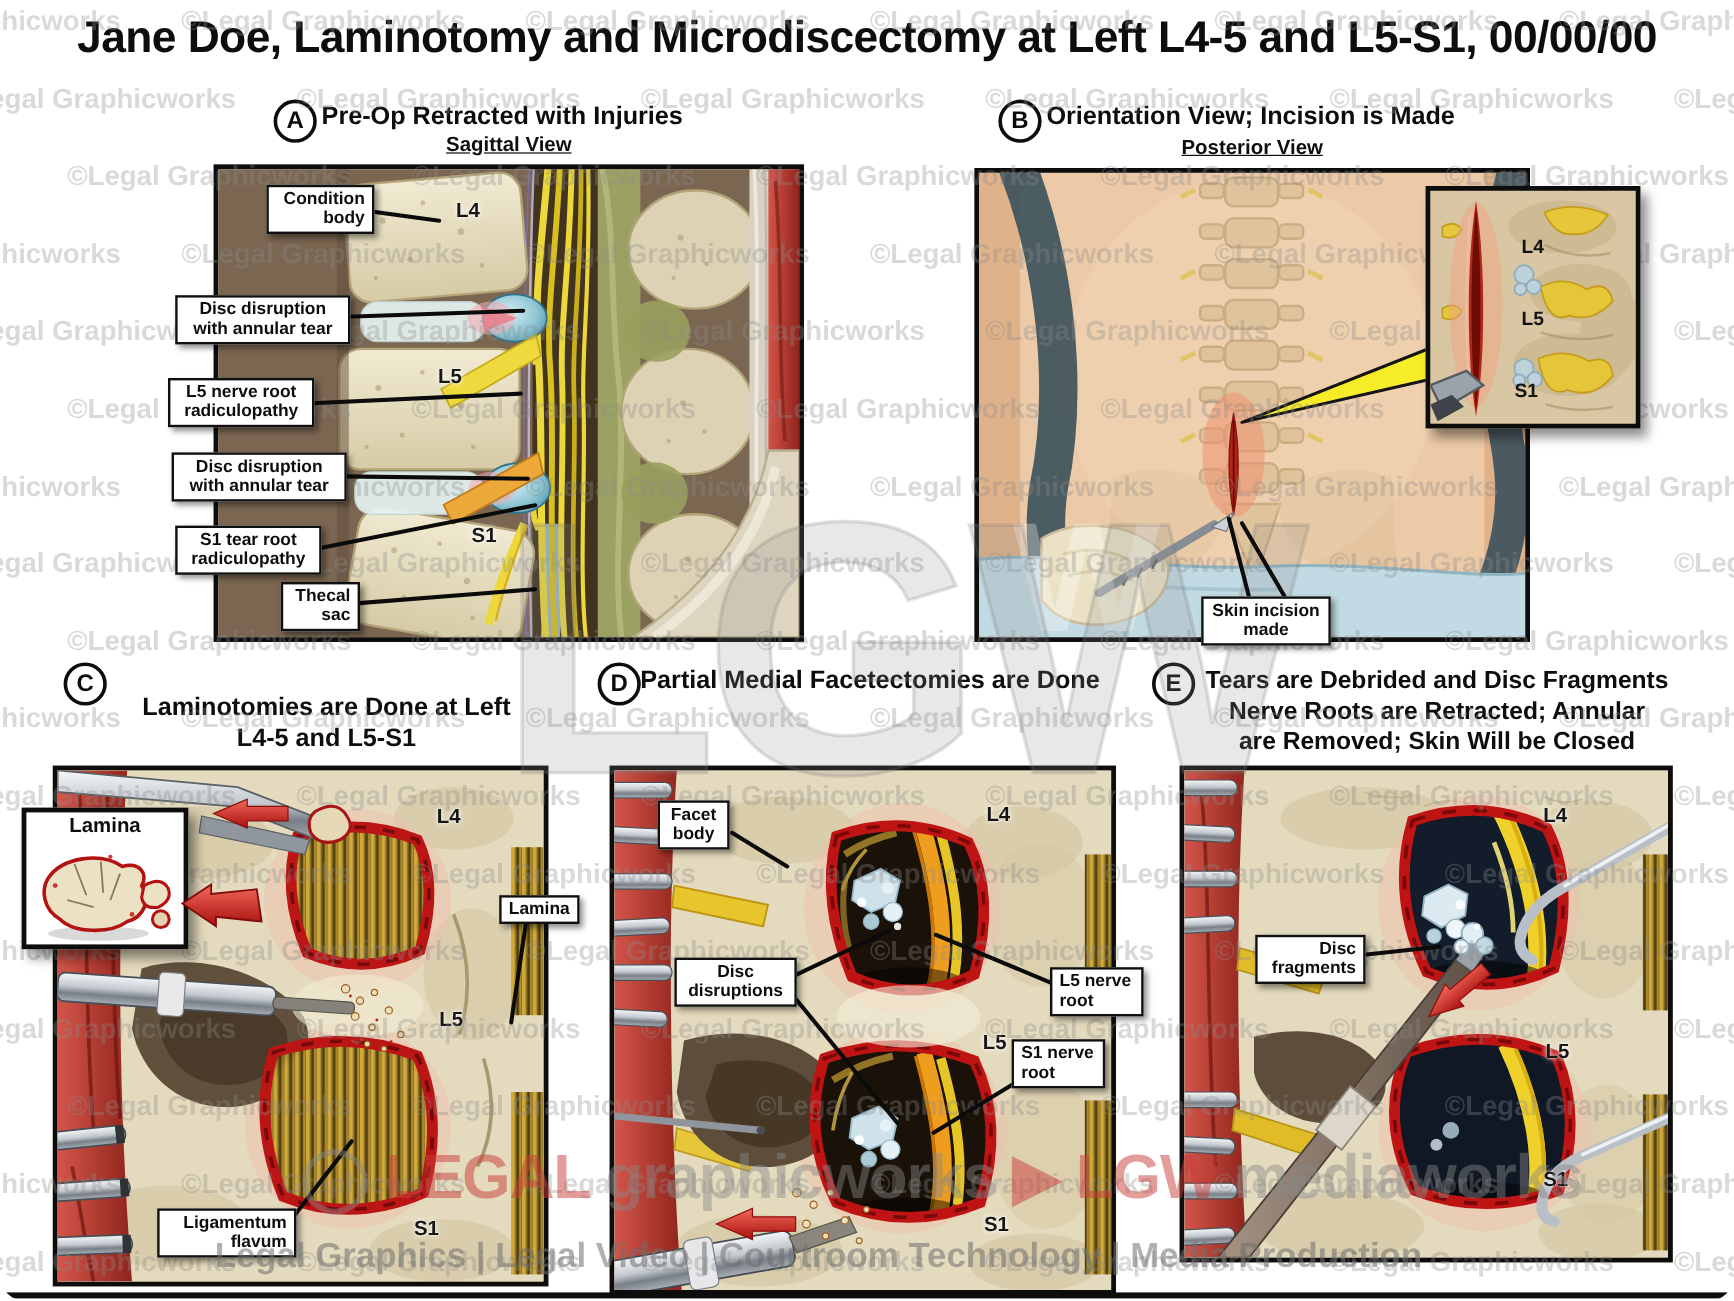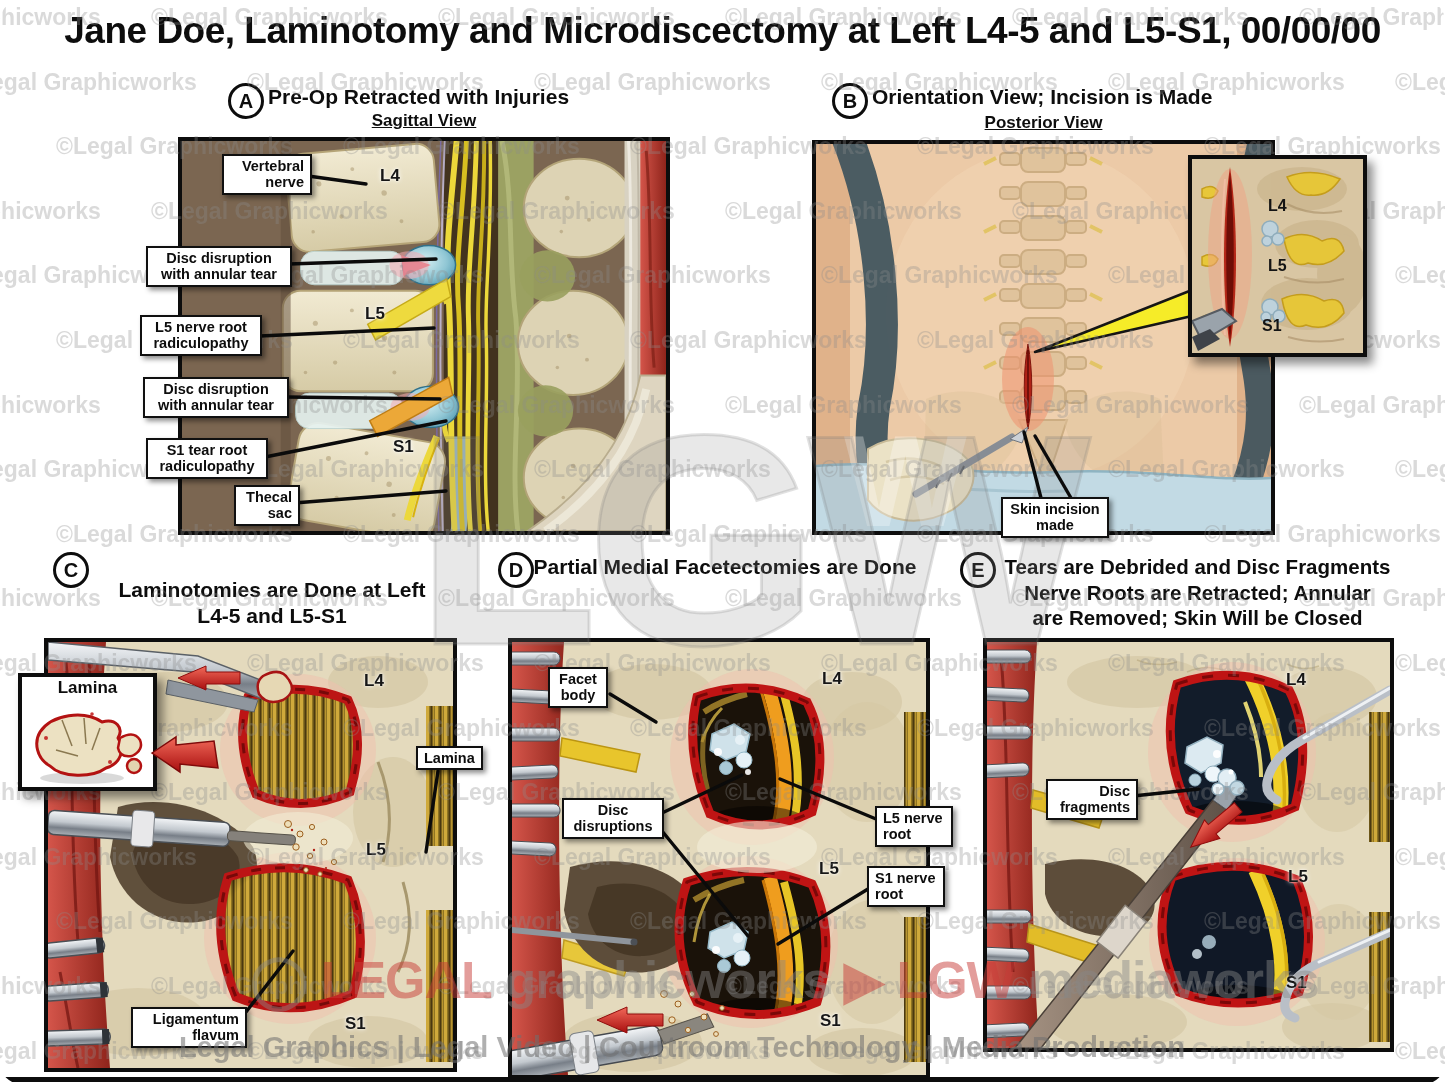--- a/index.html
+++ b/index.html
@@ -789,36 +789,36 @@
       <line x1="610" y1="694" x2="656" y2="722"></line>
       <line x1="662" y1="813" x2="742" y2="775"></line>
       <line x1="662" y1="831" x2="748" y2="936"></line>
       <line x1="876" y1="819" x2="780" y2="779"></line>
       <line x1="868" y1="889" x2="778" y2="944"></line>
       <line x1="1133" y1="796" x2="1199" y2="789"></line>
     </g>
     <polygon points="152,753 176,737 176,745 214,741 218,768 180,764 180,772" fill="url(#redG)" stroke="#7e0a0a" stroke-width="1.5"></polygon>
   </svg>
 
-  <div class="lblbox ta-r" style="left:222px;top:154px;width:74px">Vertebral nerve</div>
+  <div class="lblbox ta-r" style="left:222px;top:154px;width:74px">Condition body</div>
   <div class="lblbox ta-c" style="left:146px;top:246px;width:130px">Disc disruption with annular tear</div>
   <div class="lblbox ta-c" style="left:140px;top:315px;width:106px">L5 nerve root radiculopathy</div>
   <div class="lblbox ta-c" style="left:143px;top:377px;width:130px">Disc disruption with annular tear</div>
   <div class="lblbox ta-c" style="left:146px;top:438px;width:106px">S1 tear root radiculopathy</div>
   <div class="lblbox ta-r" style="left:234px;top:485px;width:50px">Thecal sac</div>
 
   <div class="lblbox ta-c" style="left:1001px;top:497px;width:92px">Skin incision made</div>
 
   <div class="lblbox ta-c" style="left:416px;top:746px">Lamina</div>
   <div class="lblbox ta-r" style="left:131px;top:1007px;width:100px">Ligamentum flavum</div>
 
   <div class="lblbox ta-c" style="left:548px;top:667px;width:44px">Facet body</div>
   <div class="lblbox ta-c" style="left:562px;top:798px;width:86px">Disc disruptions</div>
   <div class="lblbox ta-l" style="left:875px;top:806px;width:62px">L5 nerve root</div>
-  <div class="lblbox ta-l" style="left:867px;top:866px;width:62px">S1 nerve root</div>
+  <div class="lblbox ta-l" style="left:843px;top:866px;width:62px">S1 nerve root</div>
 
   <div class="lblbox ta-r" style="left:1046px;top:779px;width:76px">Disc fragments</div>
 
   <div class="wm-brand">
     <span class="gray">◯</span>
     <span class="red">LEGAL</span>
     <span class="gray">graphicworks</span>
     <span class="red">▶</span>
     <span class="red">LGW</span>
     <span class="gray">mediaworks</span>

